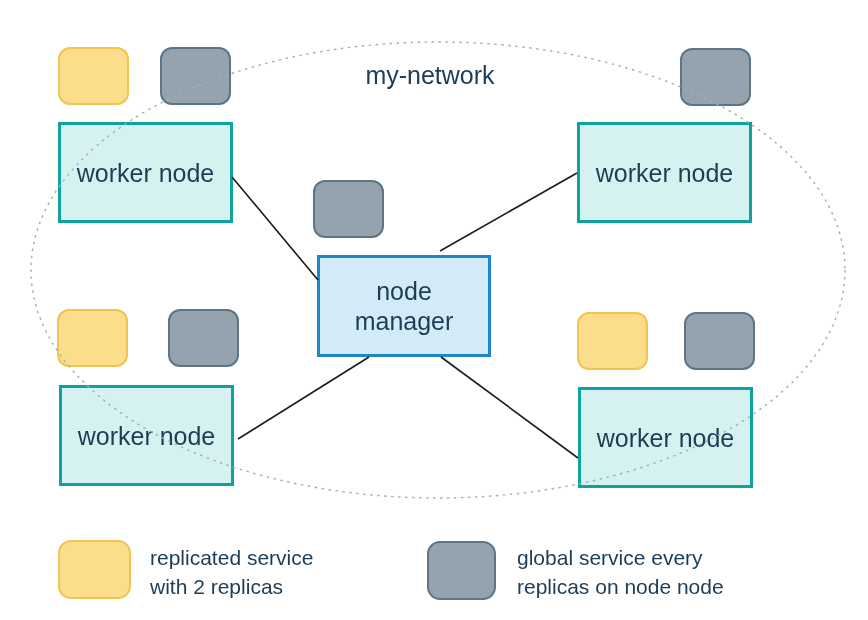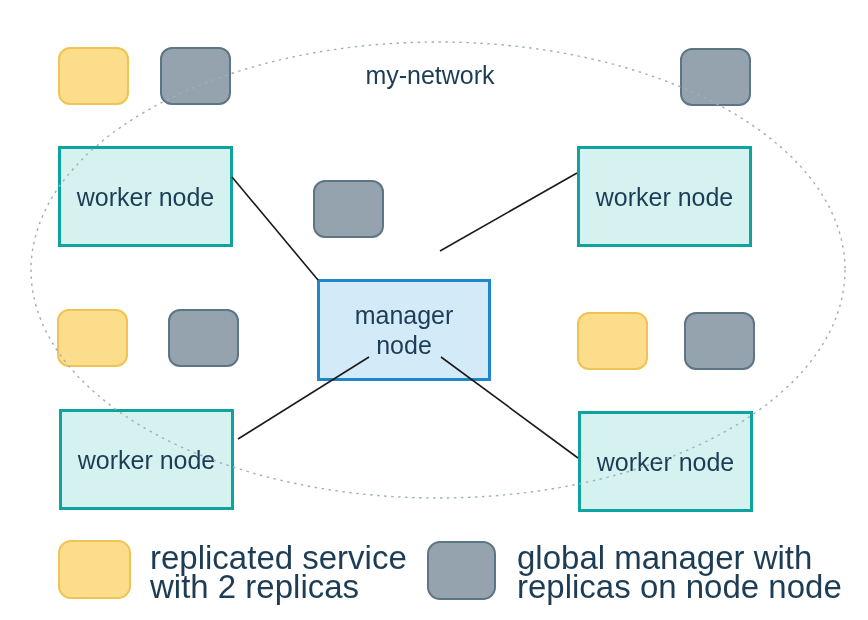--- a/index.html
+++ b/index.html
@@ -39,21 +39,20 @@
   .node-box {
     position: absolute;
     display: flex;
     align-items: center;
     justify-content: center;
     text-align: center;
     font-size: 25px;
     line-height: 30px;
     z-index: 2;
     box-sizing: border-box;
-    margin-top: 24px;
   }
   .node-box.worker {
     width: 175px;
     height: 101px;
     background: var(--worker_fill, #D6F2F0);
     border: 3px solid var(--worker_border, #0FA3A0);
   }
   .node-box.manager {
     width: 174px;
     height: 102px;
@@ -89,21 +88,21 @@
     background: var(--replicated_fill, #FBDD8B);
     border-color: var(--replicated_border, #F0C453);
   }
   .legend-sq.global {
     left: 427px; top: 541px; width: 65px; height: 55px;
     background: var(--global_fill, #94A3AE);
     border-color: var(--global_border, #5E7585);
   }
   .legend-text {
     position: absolute;
-    font-size: 33px;
+    font-size: 21px;
     line-height: 29px;
     top: 543px;
     white-space: nowrap;
   }
   .legend-text.first { left: 150px; }
   .legend-text.second { left: 517px; }
 </style>
 </head>
 <body>
 
@@ -135,38 +134,38 @@
   <div class="node-box worker" style="left:59px; top:385px;">
     <span>worker node</span>
   </div>
 
   <div class="node-box worker" style="left:578px; top:387px;">
     <span>worker node</span>
   </div>
 
   <div class="node-box manager" style="left:317px; top:255px;">
     <span>
+      <span style="display:block">node</span>
       <span style="display:block">manager</span>
-      <span style="display:block">node</span>
     </span>
   </div>
 
   <svg class="overlay-svg" viewBox="0 0 868 620" xmlns="http://www.w3.org/2000/svg">
     <ellipse cx="438" cy="270" rx="407" ry="228" fill="none" stroke="var(--network_dash, #9FAFBE)" stroke-width="1.4" stroke-dasharray="2.5 4.5"></ellipse>
     <line x1="232" y1="177" x2="318" y2="280" stroke="var(--connector, #1B1B1B)" stroke-width="1.6"></line>
     <line x1="440" y1="251" x2="577" y2="173" stroke="var(--connector, #1B1B1B)" stroke-width="1.6"></line>
     <line x1="369" y1="357" x2="238" y2="439" stroke="var(--connector, #1B1B1B)" stroke-width="1.6"></line>
     <line x1="441" y1="357" x2="578" y2="458" stroke="var(--connector, #1B1B1B)" stroke-width="1.6"></line>
   </svg>
 
   <div class="legend-sq replicated"></div>
   <div class="legend-text first">
     <div>replicated service</div>
     <div>with 2 replicas</div>
   </div>
 
   <div class="legend-sq global"></div>
   <div class="legend-text second">
-    <div>global manager with</div>
+    <div>global service every</div>
     <div>replicas on node node</div>
   </div>
 
 </div>
 
 </body></html>

